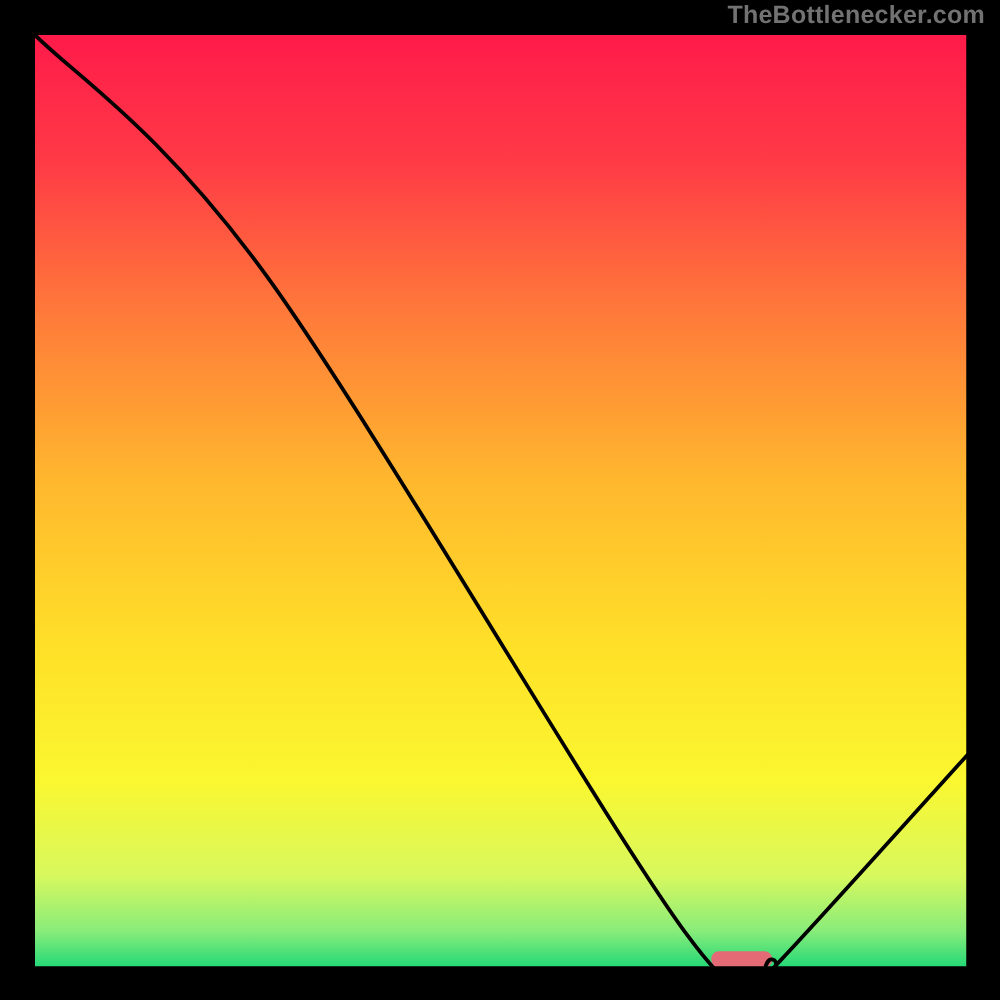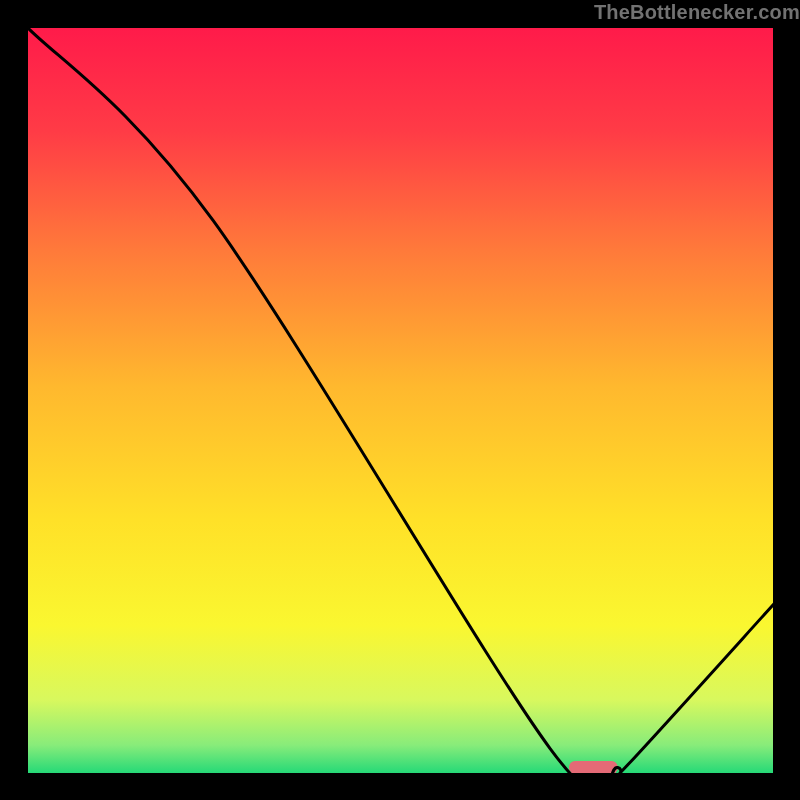--- a/index.html
+++ b/index.html
@@ -11,21 +11,21 @@
     font-family: Arial, Helvetica, sans-serif;
   }
   .wrap {
     position: relative;
     width: 800px;
     height: 800px;
   }
   .attribution {
     position: absolute;
     top: 0;
-    right: 0;
+    right: 12px;
     height: 24px;
     line-height: 24px;
     font-size: 20px;
     font-weight: 600;
     color: #727272;
     letter-spacing: 0.2px;
   }
   .plot {
     position: absolute;
     left: 24px;

